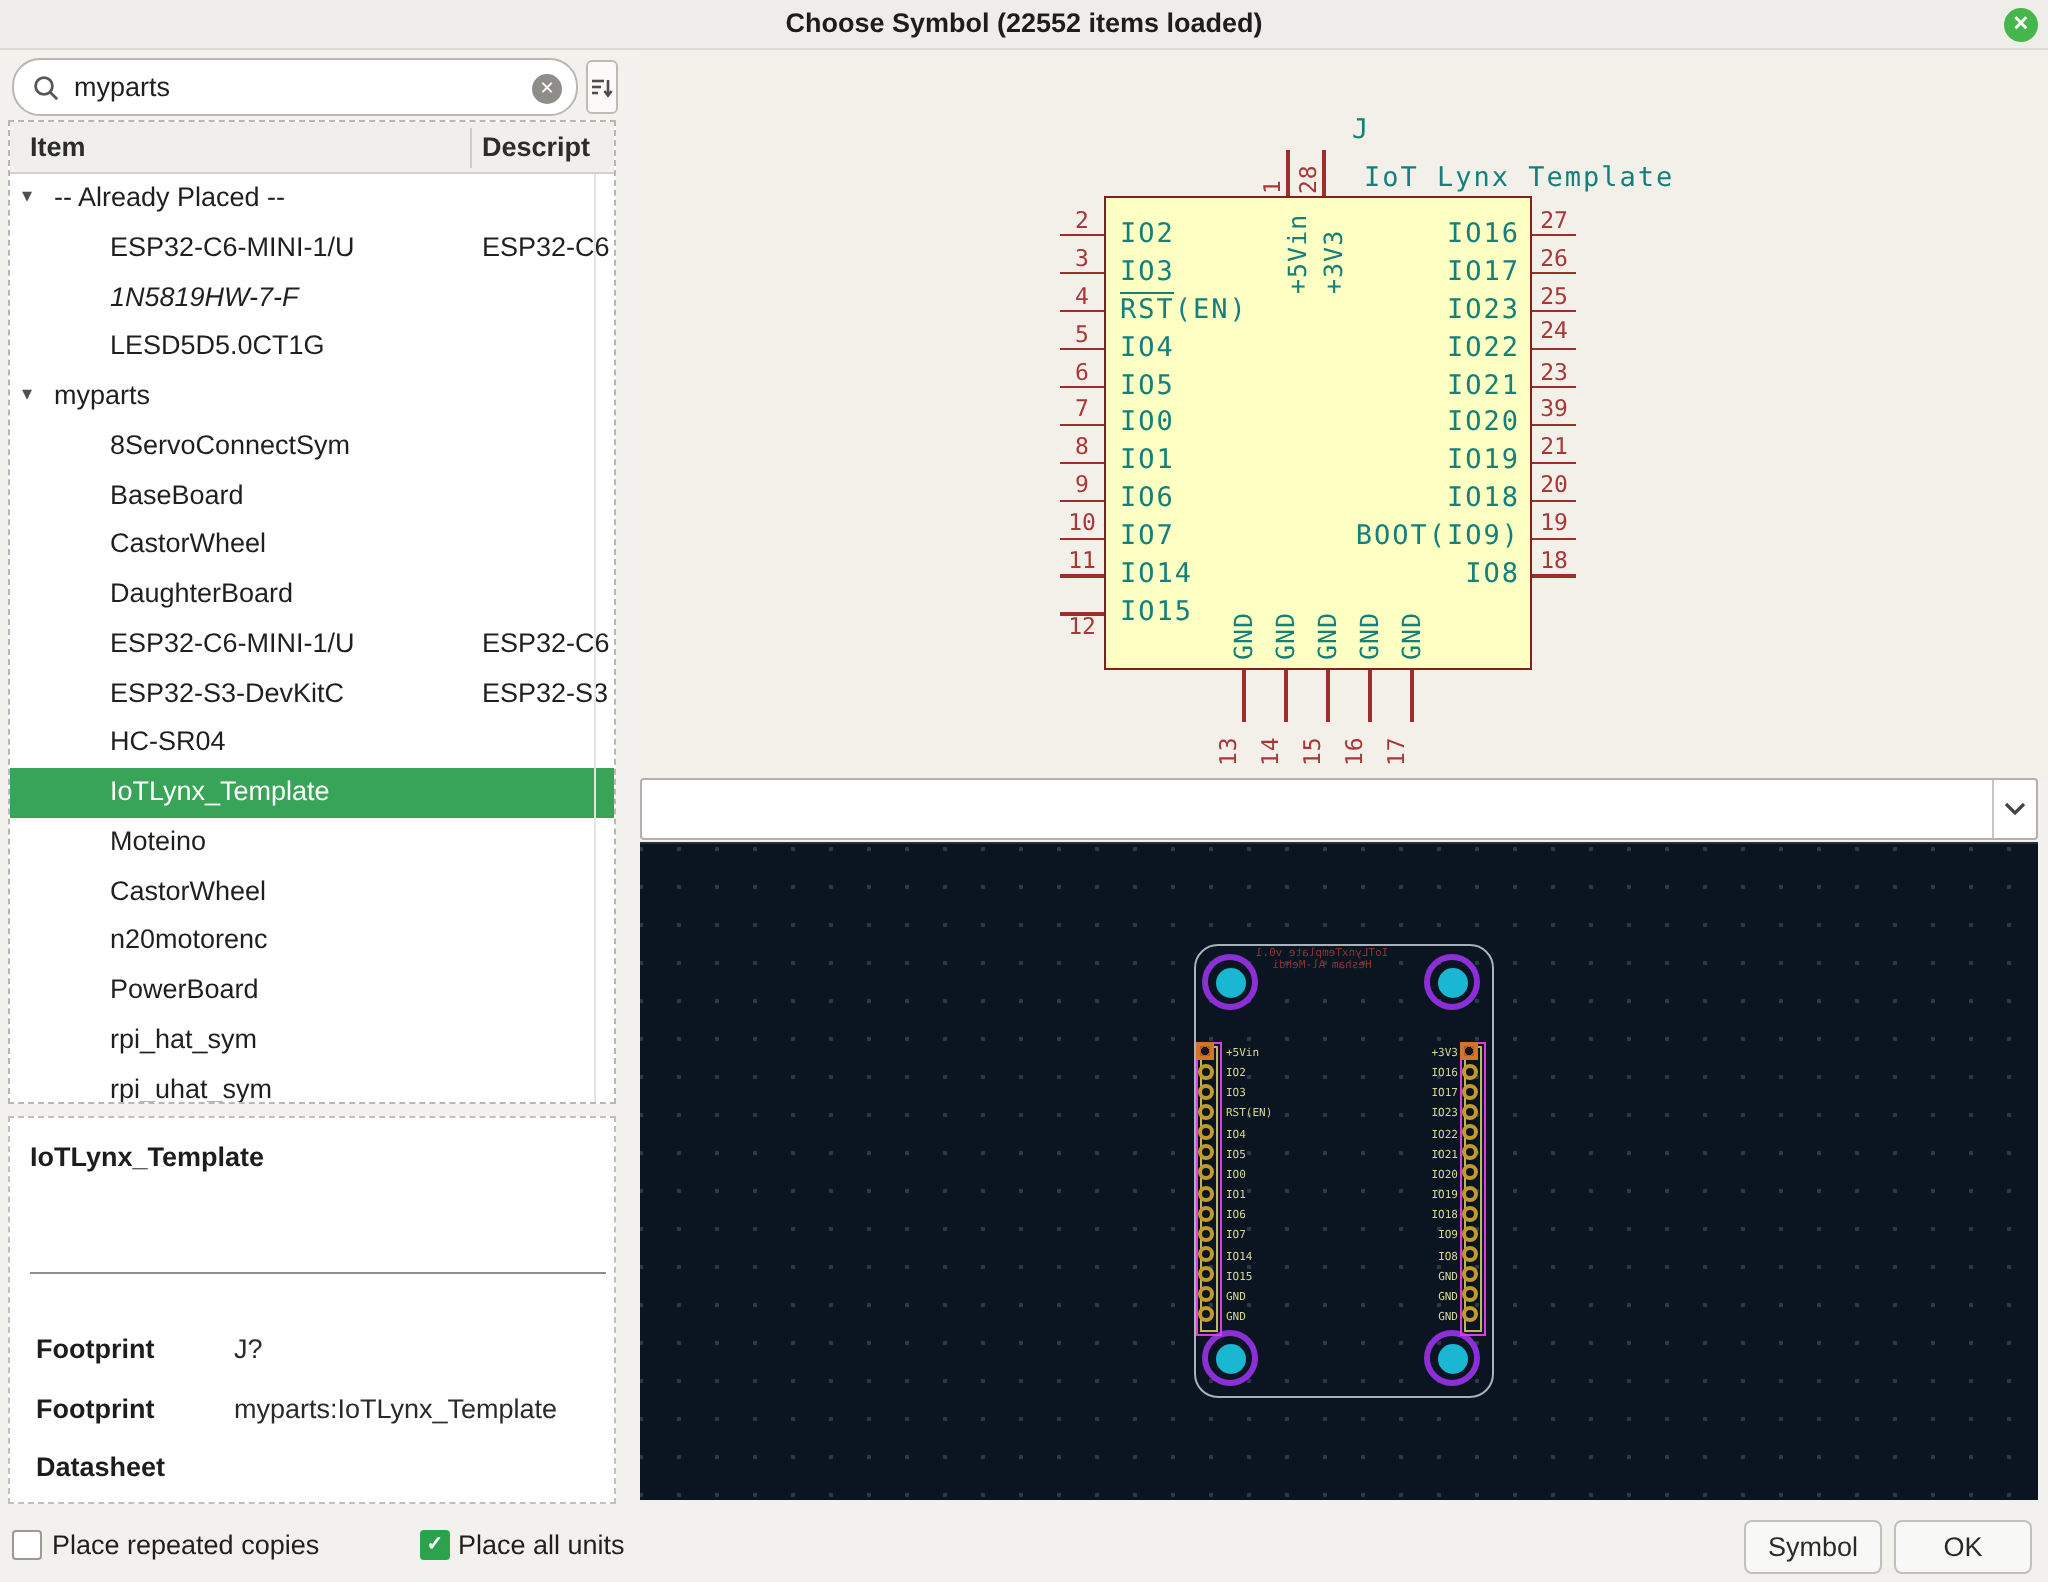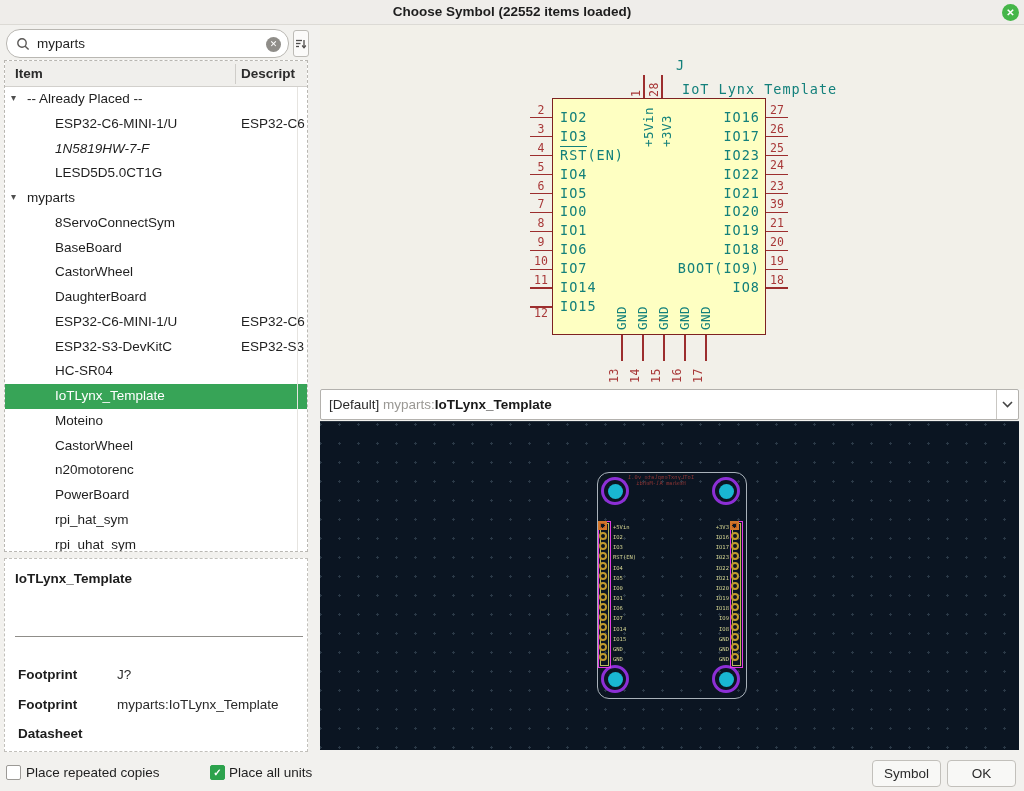--- a/index.html
+++ b/index.html
@@ -316,23 +316,20 @@
     <div class="vtext vname" style="left: 336px; top: 271px; width: 14px; height: 34px;">GND</div>
     <div class="pinline-v" style="left: 364.2px; top: 310px; height: 26px;"></div>
     <div class="vtext vnum" style="left: 350px; top: 338px; width: 13px; height: 20px;">16</div>
     <div class="vtext vname" style="left: 357px; top: 271px; width: 14px; height: 34px;">GND</div>
     <div class="pinline-v" style="left: 385.2px; top: 310px; height: 26px;"></div>
     <div class="vtext vnum" style="left: 371px; top: 338px; width: 13px; height: 20px;">17</div>
     <div class="vtext vname" style="left: 378px; top: 271px; width: 14px; height: 34px;">GND</div>
   </div>
 
 <div class="fpsel">
-  <div class="txt">
-    <span class="t-def">[Default] </span><span class="t-lib">myparts:</span><span class="t-name">IoTLynx_Template</span>
-  </div>
   <div class="dd">
     <svg width="11" height="7" viewBox="0 0 11 7">
         <polyline points="1,1 5.5,5.5 10,1" fill="none" stroke="#444" stroke-width="1.6"></polyline>
       </svg>
   </div>
 </div>
 
 <div class="pcb" id="pcb">
     <div class="board" style="left: 277px; top: 50px; width: 150px; height: 227px;"></div>
     <div class="mhole" style="left: 281px; top: 55px;">

